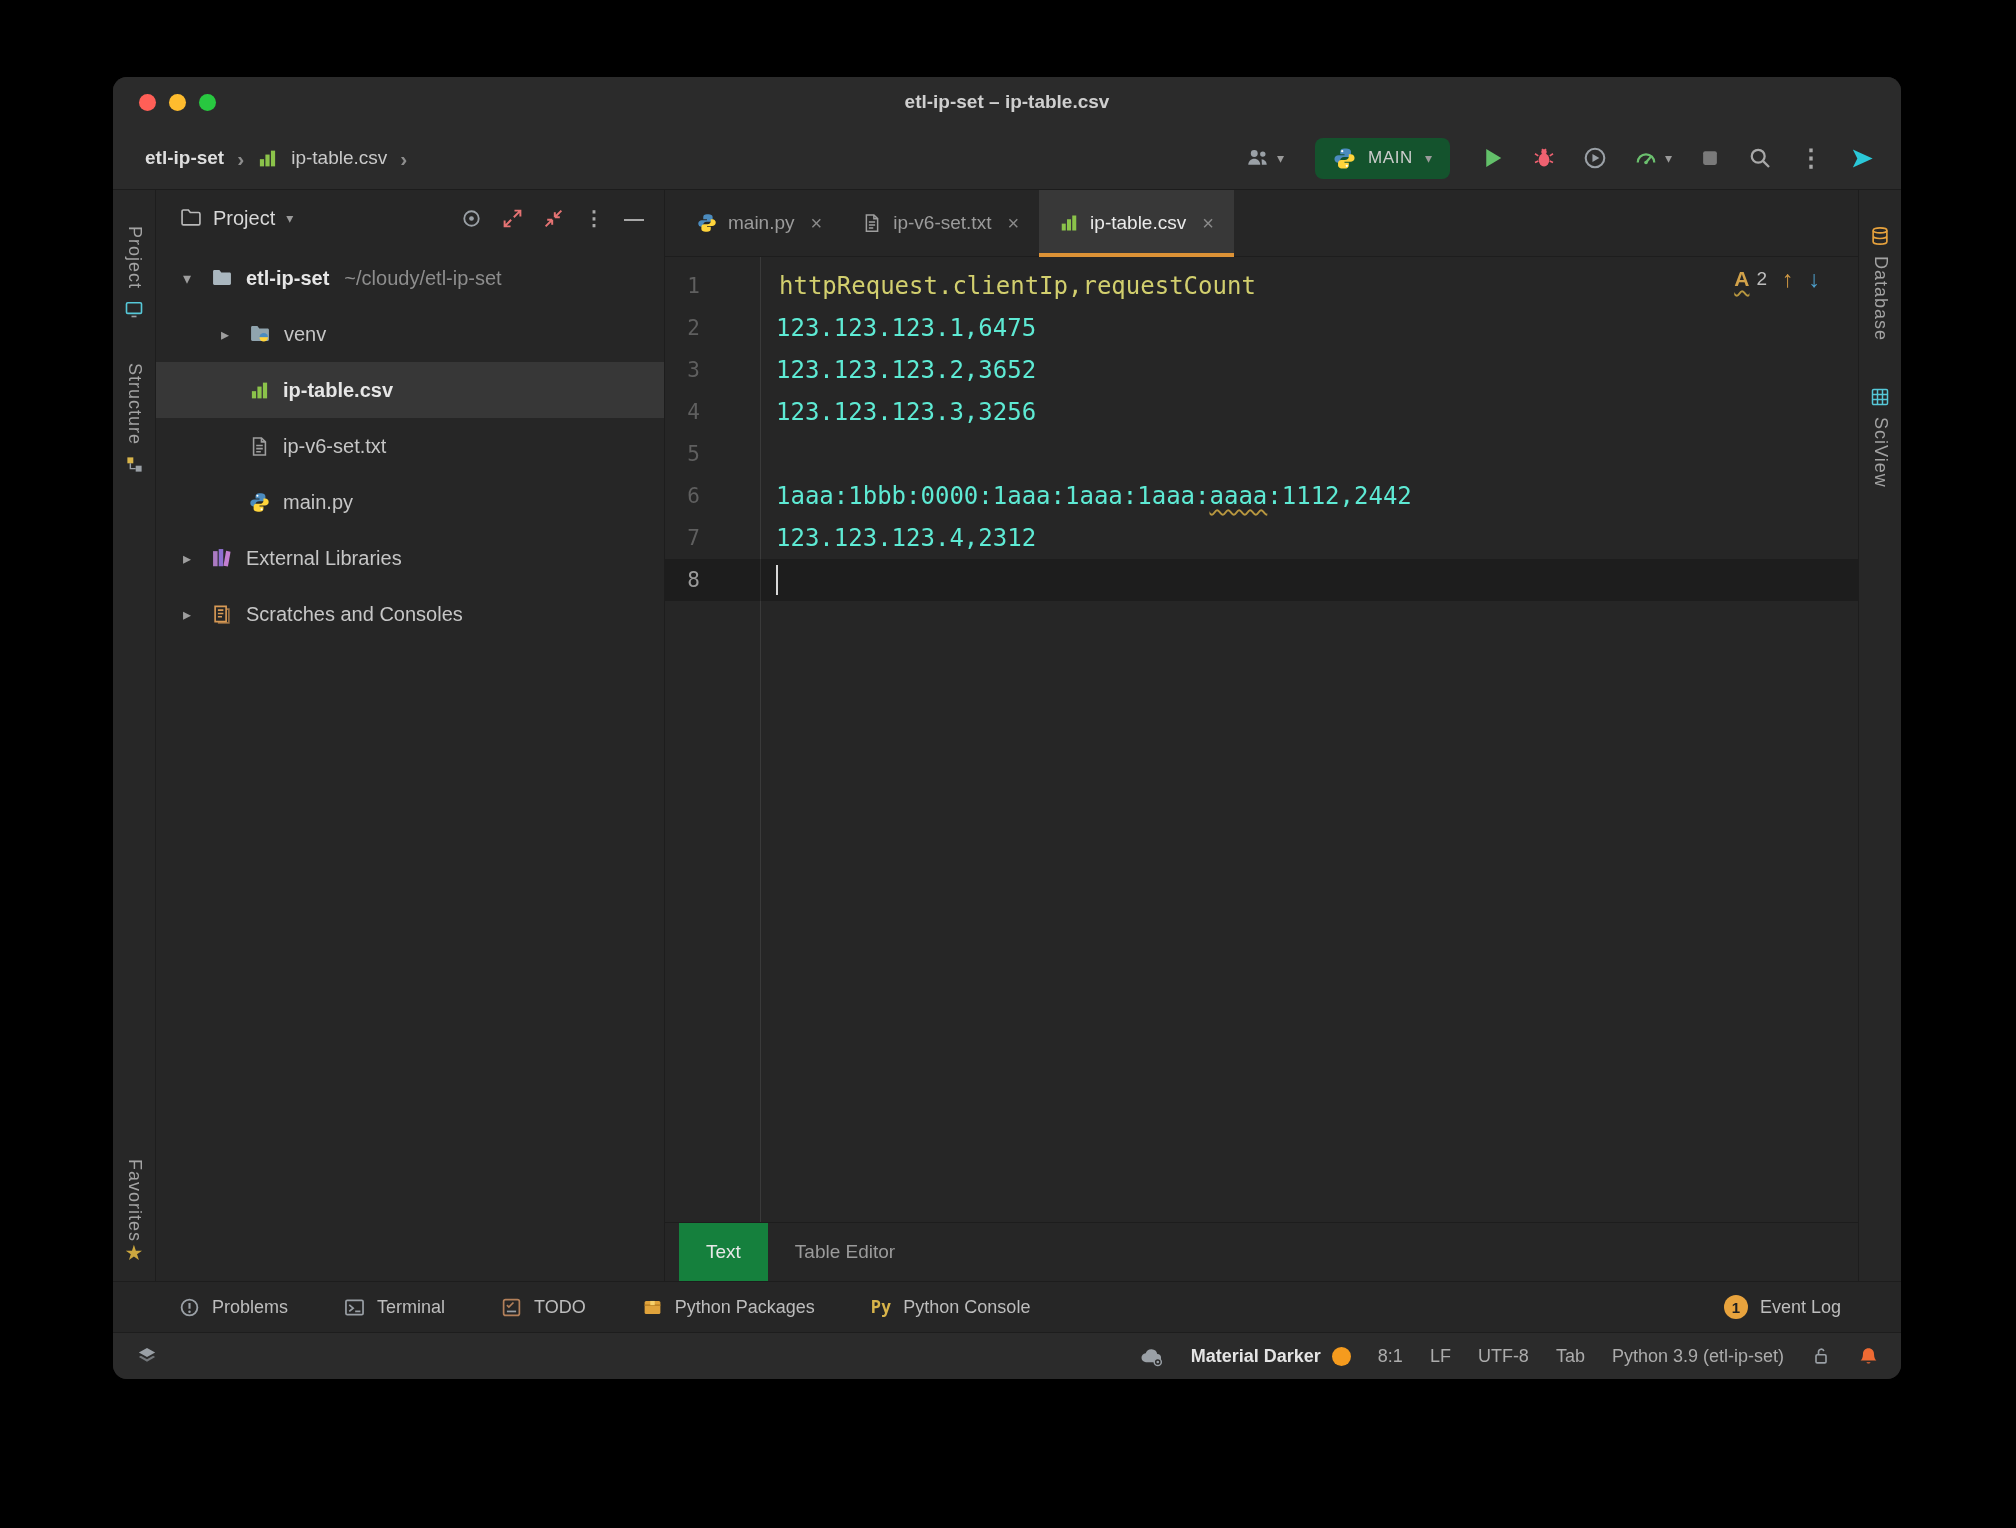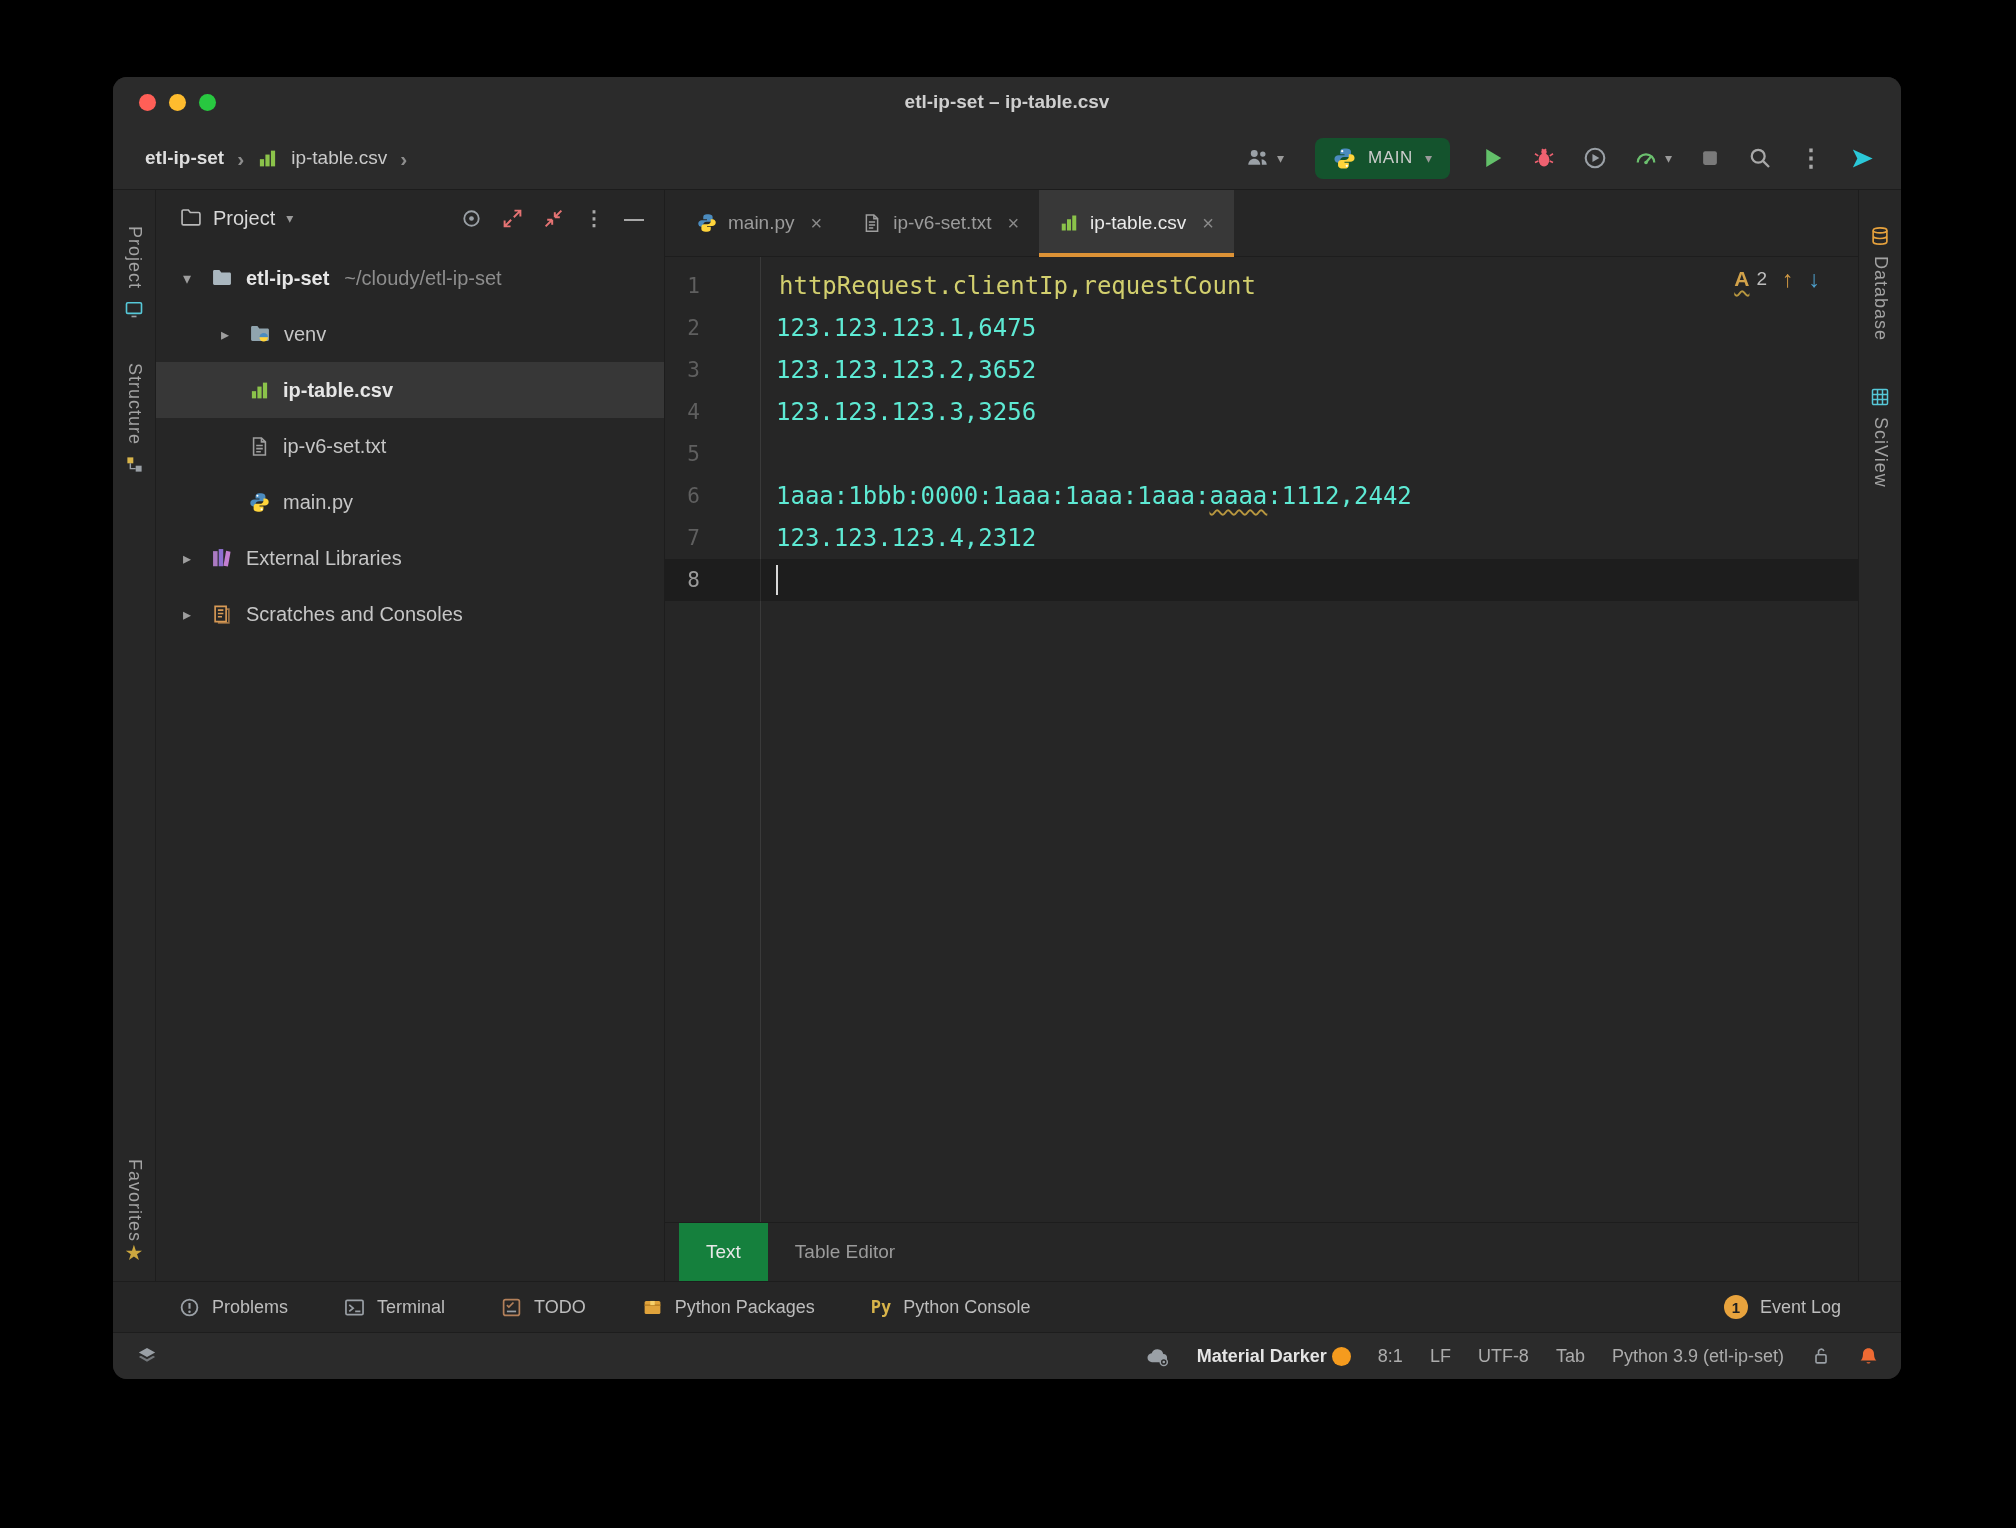--- a/index.html
+++ b/index.html
@@ -91,21 +91,21 @@
                   font-size:18px;color:#bdbdbd;}
   .bt-item{display:flex;align-items:center;gap:12px;}
   .bt-right{margin-left:auto;display:flex;align-items:center;gap:12px;}
   .badge-circle{width:24px;height:24px;border-radius:50%;background:#e8a33d;color:#202020;
                 font-weight:700;font-size:15px;display:flex;align-items:center;justify-content:center;}
   .py-glyph{color:#d8b44a;font-weight:700;font-size:17px;font-family:"DejaVu Sans Mono",monospace;}
   
   .statusbar{flex:0 0 46px;background:#2b2b2b;border-top:1px solid #1d1d1d;
              display:flex;align-items:center;padding:0 22px 0 24px;font-size:18px;color:#acacac;gap:17px;}
   .sb-right{margin-left:auto;display:flex;align-items:center;gap:27px;}
-  .sb-theme{display:flex;align-items:center;gap:5px;color:#e4e4e4;font-weight:700;}
+  .sb-theme{display:flex;align-items:center;gap:11px;color:#e4e4e4;font-weight:700;}
   .theme-dot{width:19px;height:19px;border-radius:50%;background:#f59b1e;}
 </style>
 </head>
 <body>
 
 <div class="window">
 
   <div class="titlebar">
     <div class="traffic">
       <span class="tl red"></span>

